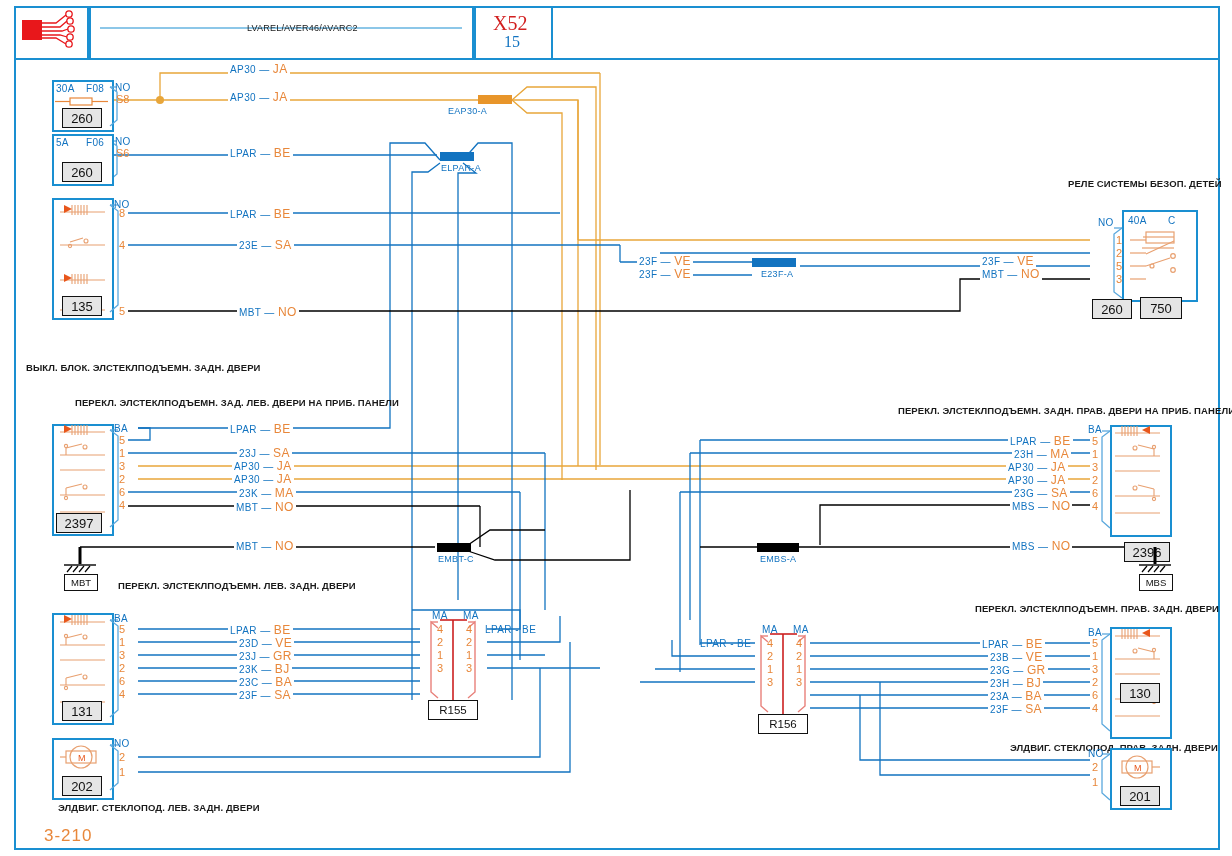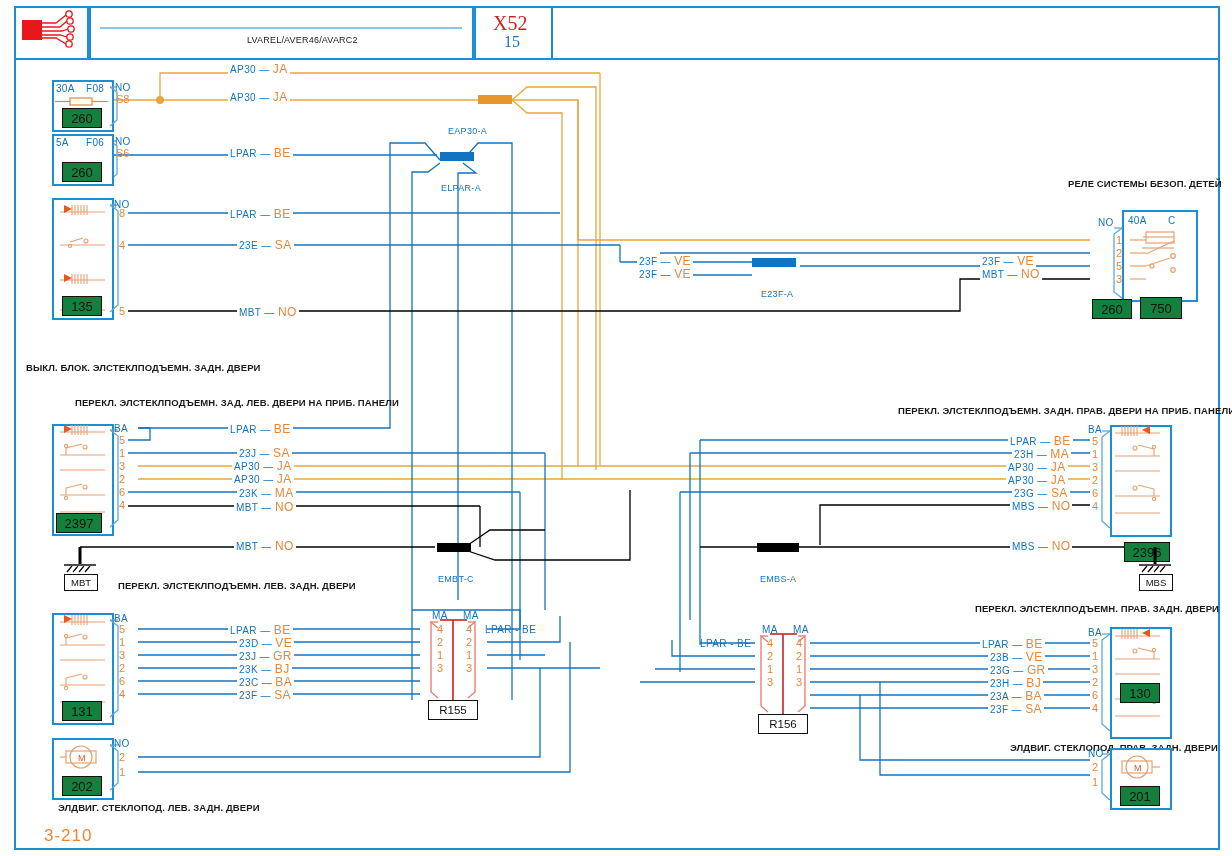--- a/index.html
+++ b/index.html
@@ -9,26 +9,26 @@
   .frame{position:absolute;border:2px solid #1a8fd1;}
   svg.layer{position:absolute;left:0;top:0;width:1232px;height:856px;pointer-events:none;}
   .txt{position:absolute;white-space:nowrap;font-family:"Liberation Sans",sans-serif;}
   .cyr{font-size:9.5px;color:#1a1a1a;font-weight:600;letter-spacing:.1px;}
   .wirecode{font-size:10px;color:#1273c0;font-family:"Liberation Sans",sans-serif;letter-spacing:.4px;}
   .wirecolor{font-size:12px;color:#e8873a;font-family:"Liberation Sans",sans-serif;letter-spacing:.4px;}
   .pinnum{font-size:11px;color:#e8873a;font-family:"Liberation Sans",sans-serif;}
   .pintag{font-size:10px;color:#1273c0;font-family:"Liberation Sans",sans-serif;letter-spacing:.3px;}
   .fusetxt{font-size:10px;color:#1273c0;font-family:"Liberation Sans",sans-serif;letter-spacing:.3px;}
   .boxnum{font-size:13px;color:#111;font-family:"Liberation Sans",sans-serif;}
-  .splicelbl{font-size:9px;color:#1273c0;letter-spacing:.3px;margin-top:20px;}
+  .splicelbl{font-size:9px;color:#1273c0;letter-spacing:.3px;}
   .hdr-mid{font-size:9px;color:#222;letter-spacing:.2px;}
   .hdr-x52{font-size:20px;color:#d21f1f;font-family:"Liberation Serif",serif;}
   .hdr-15{font-size:16px;color:#1273c0;font-family:"Liberation Serif",serif;}
   .pagenum{font-size:17px;color:#e8873a;font-family:"Liberation Sans",sans-serif;letter-spacing:1px;}
-  .numbox{position:absolute;border:1.3px solid #111;background:#15803d;display:flex;align-items:center;justify-content:center;}
+  .numbox{position:absolute;border:1.3px solid #111;background:#e5e5e5;display:flex;align-items:center;justify-content:center;}
   .compbox{position:absolute;border:2.5px solid #1a8fd1;background:#fff;}
   .gndlbl{position:absolute;border:1.2px solid #111;background:#fff;font-size:9.5px;display:flex;align-items:center;justify-content:center;color:#111;}
   .reclbl{position:absolute;border:1.3px solid #111;background:#fff;font-size:11.5px;display:flex;align-items:center;justify-content:center;color:#111;font-family:"Liberation Sans",sans-serif;}
 </style>
 </head>
 <body>
 
 <div id="root">
 
   <div class="frame" style="left:14px;top:6px;width:1202px;height:840px;"></div>
@@ -49,21 +49,21 @@
       <path d="M42,31 L62,31 L68,29"></path>
         <circle cx="71" cy="29" r="3.2"></circle>
       <path d="M42,35 L60,35 L67,37"></path>
         <circle cx="70" cy="37" r="3.2"></circle>
       <path d="M42,38 L56,38 L66,44"></path>
         <circle cx="69" cy="44" r="3.2"></circle>
     </g>
     <line x1="100" y1="28" x2="462" y2="28" stroke="#1a8fd1" stroke-width="1"></line>
   </svg>
 
-  <div class="txt hdr-mid" style="left:232px;top:35px;padding-left:15px;">LVAREL/AVER46/AVARC2</div>
+  <div class="txt hdr-mid" style="left:232px;top:23px;padding-left:15px;">LVAREL/AVER46/AVARC2</div>
   <div class="txt hdr-x52" style="left:493px;top:12px;">X52</div>
   <div class="txt hdr-15" style="left:504px;top:33px;">15</div>
 
   <svg class="layer">
     <defs></defs>
     <g fill="none" stroke-width="1.3">
 
       <g stroke="#e8a63a">
 
         <path d="M110,100 L160,100 L160,73 L600,73"></path>

